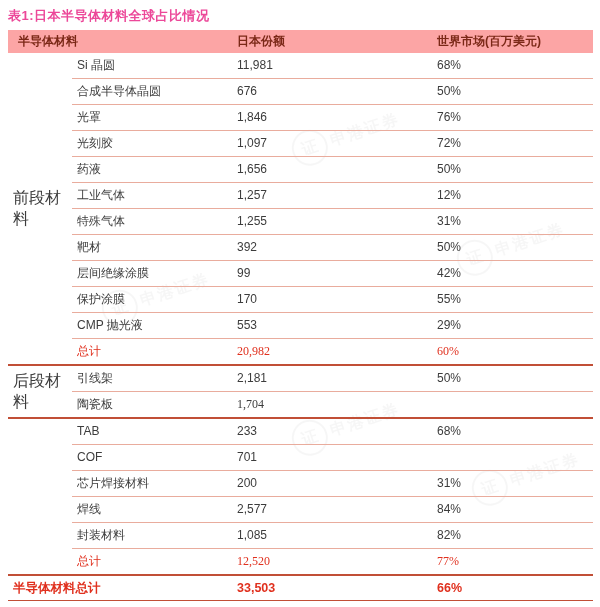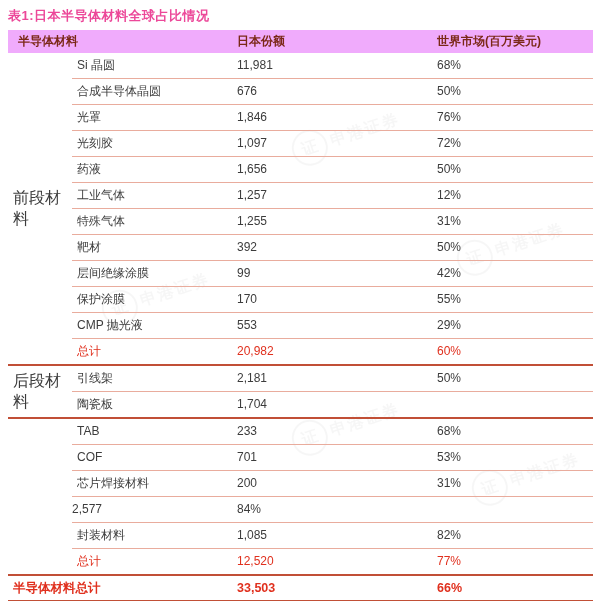--- a/index.html
+++ b/index.html
@@ -21,21 +21,21 @@
     height:16px;
     margin-bottom:7px;
     font-size:13px;
     font-weight:bold;
     color:#ec4899;
     letter-spacing:0.5px;
   }
   .thead{
     display:grid;
     grid-template-columns:229px 200px 1fr;
-    background:#f0abfc;
+    background:#fca5a5;
     height:23px;
     line-height:23px;
     color:#7B2817;
     font-weight:bold;
     font-size:12px;
   }
   .thead .hcell-first{padding-left:10px;}
   .section{
     display:flex;
     border-bottom:2px solid #C14F36;
@@ -53,21 +53,21 @@
   .rows-col{flex:1;min-width:0;}
   .row{
     display:grid;
     grid-template-columns:165px 200px 1fr;
     height:25px;
     line-height:25px;
     font-size:12px;
     color:#3C3C3C;
     border-bottom:1px solid #E9AC9D;
   }
-  .row:last-child{border-bottom:none;}
+  .row:last-child{border-bottom:none;font-family:Liberation Serif, serif;}
   .cell-item{padding-left:5px;}
   .row.total-row{color:#E0301E;}
   .grand-row{
     display:grid;
     grid-template-columns:229px 200px 1fr;
     height:24px;
     line-height:24px;
     font-size:12.5px;
     font-weight:bold;
     color:#E0301E;
@@ -223,28 +223,28 @@
       <div class="group-col"></div>
       <div class="rows-col">
         <div class="row">
           <div class="cell-item">TAB</div>
           <div>233</div>
           <div>68%</div>
         </div>
         <div class="row">
           <div class="cell-item">COF</div>
           <div>701</div>
-          <div>53%</div>
         </div>
         <div class="row">
           <div class="cell-item">芯片焊接材料</div>
           <div>200</div>
           <div>31%</div>
         </div>
         <div class="row">
+          <div class="cell-item">焊线</div>
           <div>2,577</div>
           <div>84%</div>
         </div>
         <div class="row">
           <div class="cell-item">封装材料</div>
           <div>1,085</div>
           <div>82%</div>
         </div>
         <div class="row total-row">
           <div class="cell-item">总计</div>

